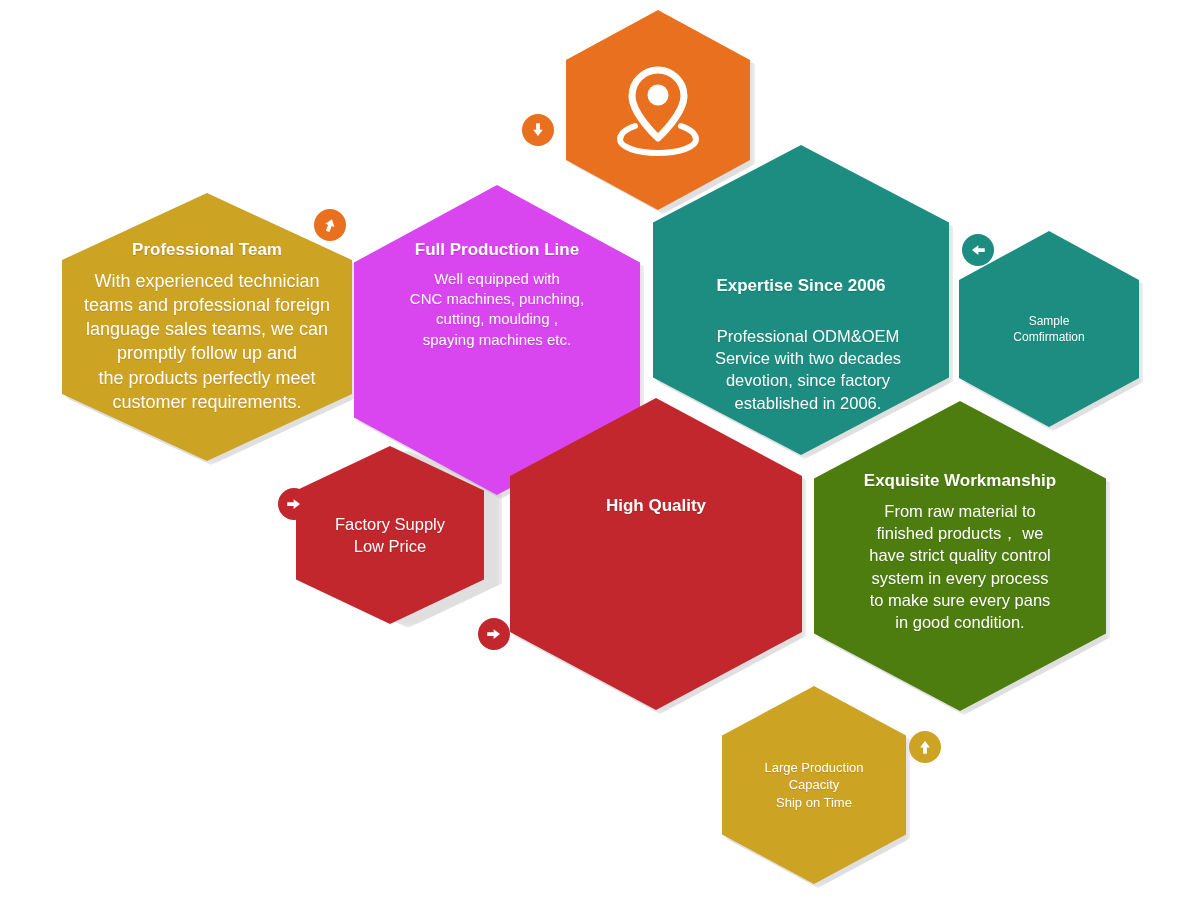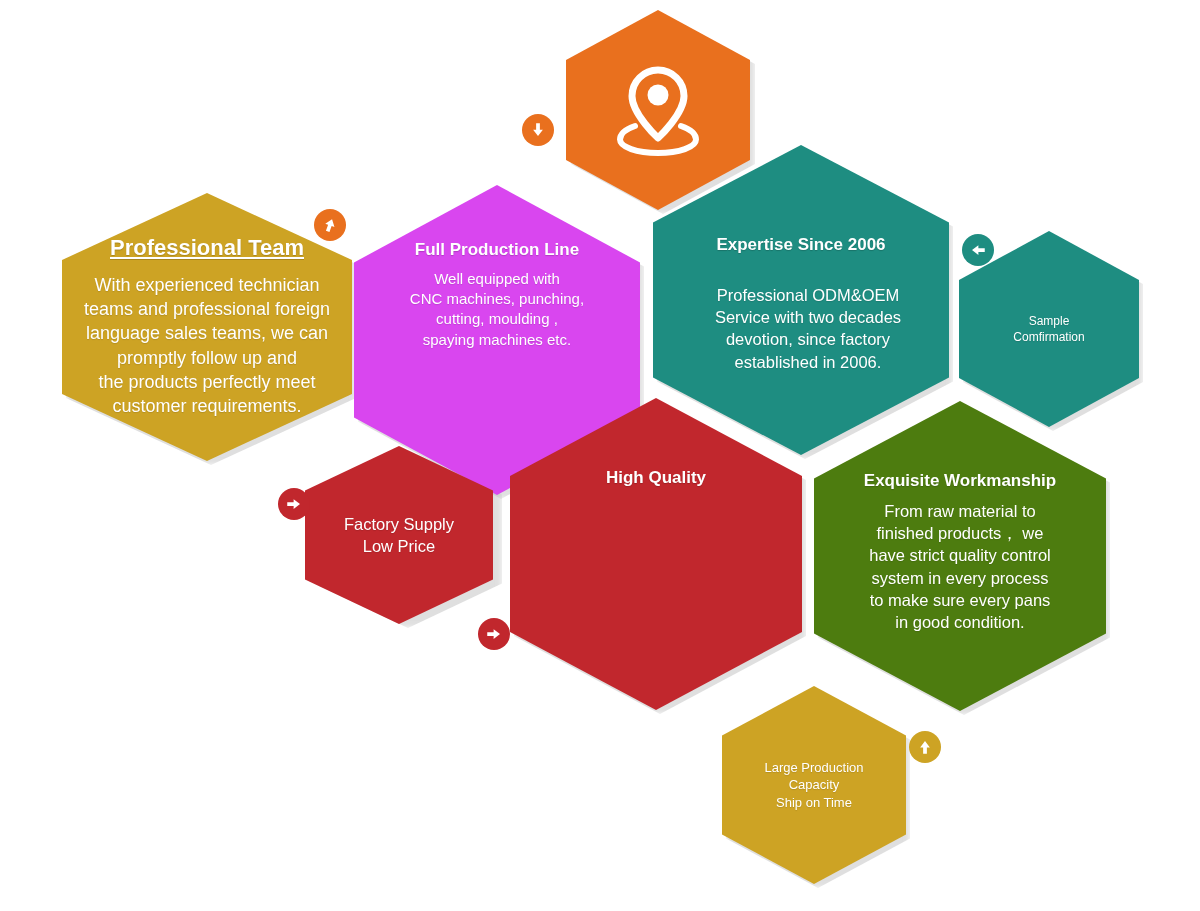--- a/index.html
+++ b/index.html
@@ -89,57 +89,57 @@
     <div class="pin-wrap">
       <svg width="86" height="92" viewBox="0 0 86 92" aria-hidden="true">
         <path d="M43 6 C28.6 6 17 17.6 17 32 C17 50 43 74 43 74 C43 74 69 50 69 32 C69 17.6 57.4 6 43 6 Z" fill="none" stroke="#ffffff" stroke-width="7" stroke-linejoin="round"></path>
         <circle cx="43" cy="31" r="10.5" fill="#ffffff"></circle>
         <path d="M20 62 C10 65.5 5 70.5 5 75.5 C5 83 22 89 43 89 C64 89 81 83 81 75.5 C81 70.5 76 65.5 66 62" fill="none" stroke="#ffffff" stroke-width="6" stroke-linecap="round"></path>
       </svg>
     </div>
   </div>
 
   <div class="hex" id="hex-professional-team" style="left:62px;top:193px;width:290px;height:268px;background:#CDA324;padding:0 16px;">
-    <div class="title" style="font-size:22px;text-decoration:underline;">Professional Team</div>
+    <div class="title" style="font-size:17px;">Professional Team</div>
     <div class="body" style="font-size:18px;">With experienced technician
 teams and professional foreign
 language sales teams, we can
 promptly follow up and
 the products perfectly meet
 customer requirements.</div>
   </div>
 
   <div class="hex" id="hex-full-production-line" style="left:354px;top:185px;width:286px;height:310px;background:#d946ef;padding:0 14px;justify-content:flex-start;padding-top:55px;">
     <div class="title" style="font-size:17px;">Full Production Line</div>
     <div class="body" style="font-size:15px;">Well equipped with
 CNC machines, punching,
 cutting, moulding ,
 spaying machines etc.</div>
   </div>
 
-  <div class="hex" id="hex-expertise" style="left:653px;top:145px;width:296px;height:310px;background:#1E8D81;padding:0 14px;justify-content:flex-start;padding-top:90px;gap:20px;">
+  <div class="hex" id="hex-expertise" style="left:653px;top:145px;width:296px;height:310px;background:#1E8D81;padding:0 14px;justify-content:center;padding-top:90px;gap:20px;">
     <div class="title" style="font-size:17px;">Expertise Since 2006</div>
     <div class="body" style="font-size:16.5px;margin-left:14px;">Professional ODM&amp;OEM
 Service with two decades
 devotion, since factory
 established in 2006.</div>
   </div>
 
   <div class="hex notitle" id="hex-sample" style="left:959px;top:231px;width:180px;height:196px;background:#1E8D81;padding:0 10px;">
     <div class="body" style="font-size:12px;">Sample
 Comfirmation</div>
   </div>
 
-  <div class="hex notitle" id="hex-factory-supply" style="left:305px;top:446px;width:188px;height:178px;background:#C1272D;padding:0 8px;">
+  <div class="hex notitle" id="hex-factory-supply" style="left:296px;top:446px;width:188px;height:178px;background:#C1272D;padding:0 8px;">
     <div class="body" style="font-size:16.5px;">Factory Supply
 Low Price</div>
   </div>
 
   <div class="hex" id="hex-high-quality" style="left:510px;top:398px;width:292px;height:312px;background:#C1272D;padding:0 10px;justify-content:flex-start;padding-top:70px;">
-    <div class="title" style="font-size:17px;">High Quality</div>
+    <div class="title" style="font-size:17px;margin-top:28px;">High Quality</div>
   </div>
 
   <div class="hex" id="hex-exquisite" style="left:814px;top:401px;width:292px;height:310px;background:#4d7c0f;padding:0 8px;justify-content:flex-start;padding-top:70px;">
     <div class="title" style="font-size:17px;">Exquisite Workmanship</div>
     <div class="body" style="font-size:16.5px;">From raw material to
 finished products，  we
 have strict quality control
 system in every process
 to make sure every pans
 in good condition.</div>

